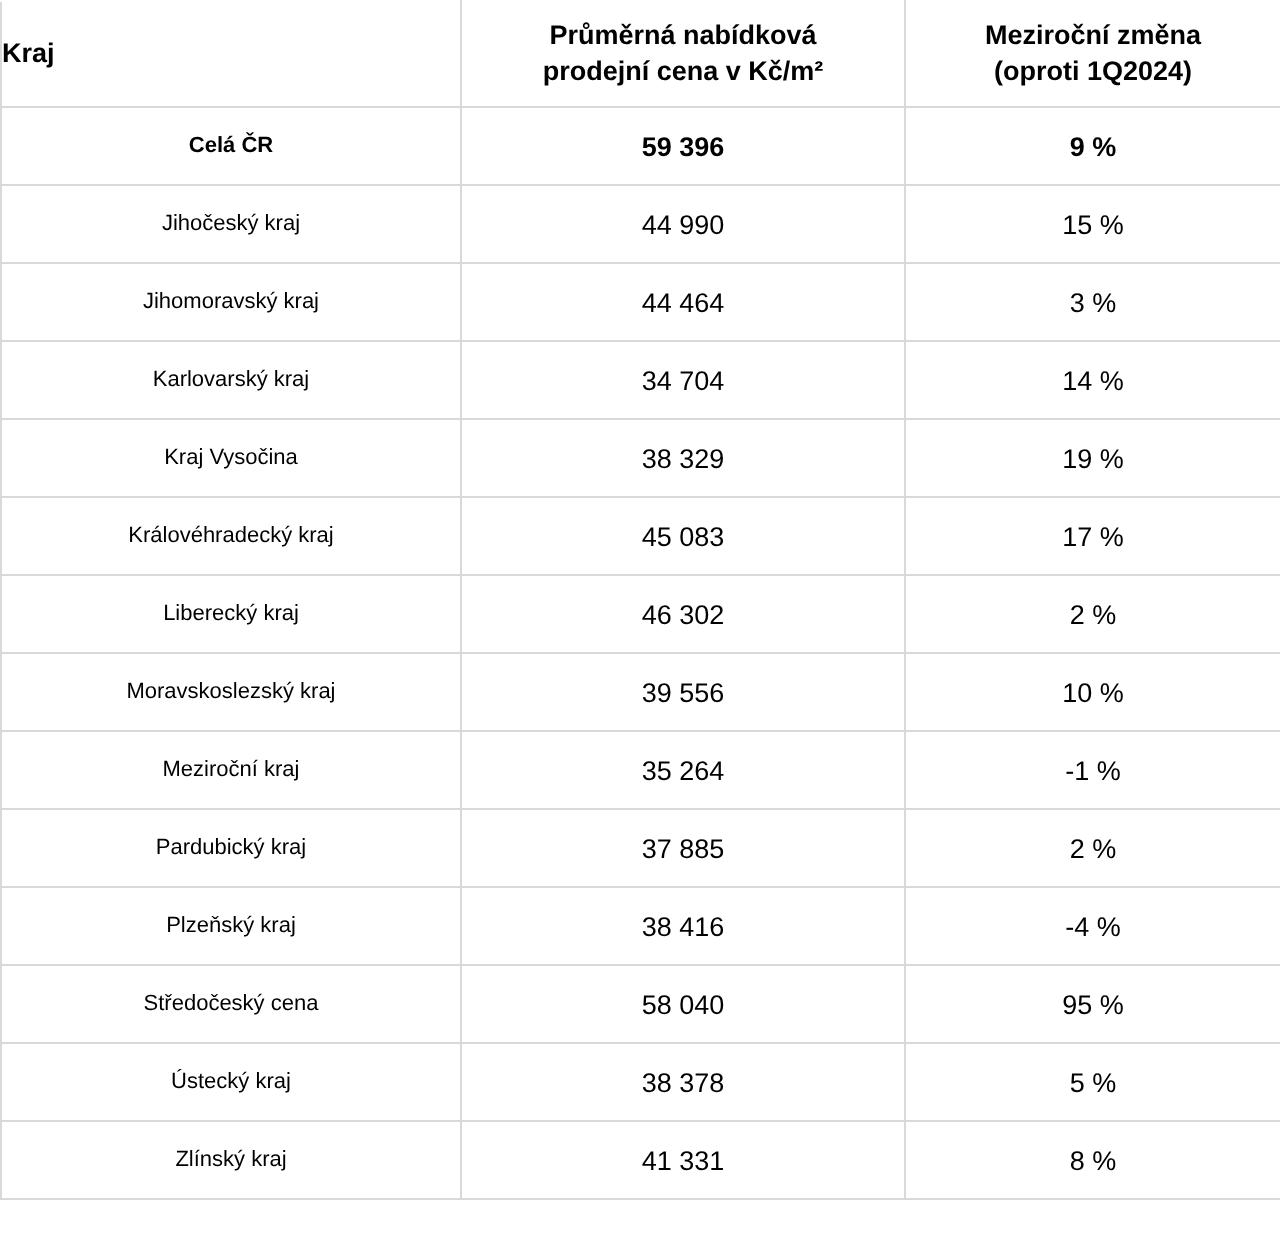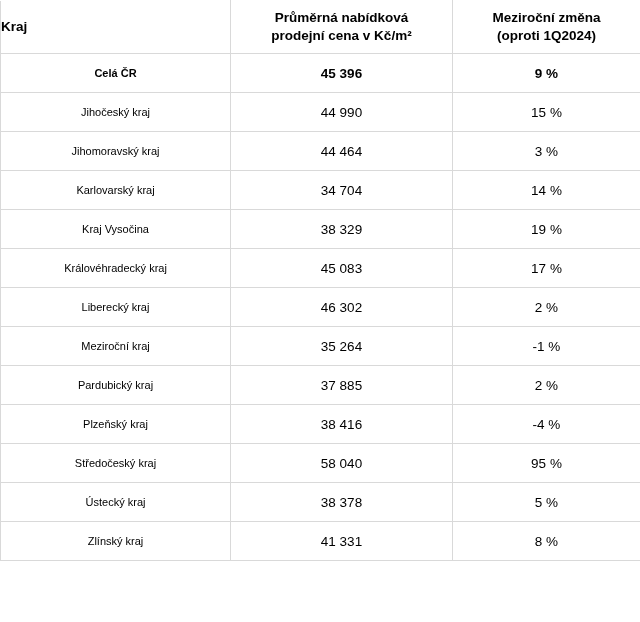--- a/index.html
+++ b/index.html
@@ -87,21 +87,21 @@
       </th>
       <th class="header-cell header-center">
         <div>Meziroční změna</div>
         <div>(oproti 1Q2024)</div>
       </th>
     </tr>
   </thead>
   <tbody id="table-body">
       <tr>
         <td class="region-cell bold">Celá ČR</td>
-        <td class="num-cell bold">45 396</td>
+        <td class="num-cell bold">59 396</td>
         <td class="num-cell bold">9 %</td>
       </tr>
       <tr>
         <td class="region-cell">Jihočeský kraj</td>
         <td class="num-cell">44 990</td>
         <td class="num-cell">15 %</td>
       </tr>
       <tr>
         <td class="region-cell">Jihomoravský kraj</td>
         <td class="num-cell">44 464</td>
@@ -121,36 +121,41 @@
         <td class="region-cell">Královéhradecký kraj</td>
         <td class="num-cell">45 083</td>
         <td class="num-cell">17 %</td>
       </tr>
       <tr>
         <td class="region-cell">Liberecký kraj</td>
         <td class="num-cell">46 302</td>
         <td class="num-cell">2 %</td>
       </tr>
       <tr>
+        <td class="region-cell">Moravskoslezský kraj</td>
+        <td class="num-cell">39 556</td>
+        <td class="num-cell">10 %</td>
+      </tr>
+      <tr>
         <td class="region-cell">Meziroční kraj</td>
         <td class="num-cell">35 264</td>
         <td class="num-cell">-1 %</td>
       </tr>
       <tr>
         <td class="region-cell">Pardubický kraj</td>
         <td class="num-cell">37 885</td>
         <td class="num-cell">2 %</td>
       </tr>
       <tr>
         <td class="region-cell">Plzeňský kraj</td>
         <td class="num-cell">38 416</td>
         <td class="num-cell">-4 %</td>
       </tr>
       <tr>
-        <td class="region-cell">Středočeský kraj</td>
+        <td class="region-cell">Středočeský cena</td>
         <td class="num-cell">58 040</td>
         <td class="num-cell">95 %</td>
       </tr>
       <tr>
         <td class="region-cell">Ústecký kraj</td>
         <td class="num-cell">38 378</td>
         <td class="num-cell">5 %</td>
       </tr>
       <tr>
         <td class="region-cell">Zlínský kraj</td>

